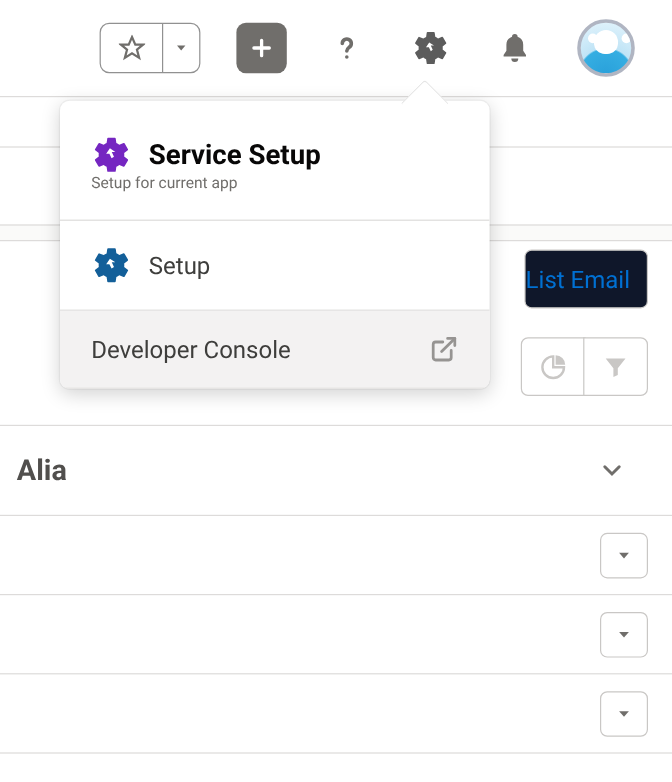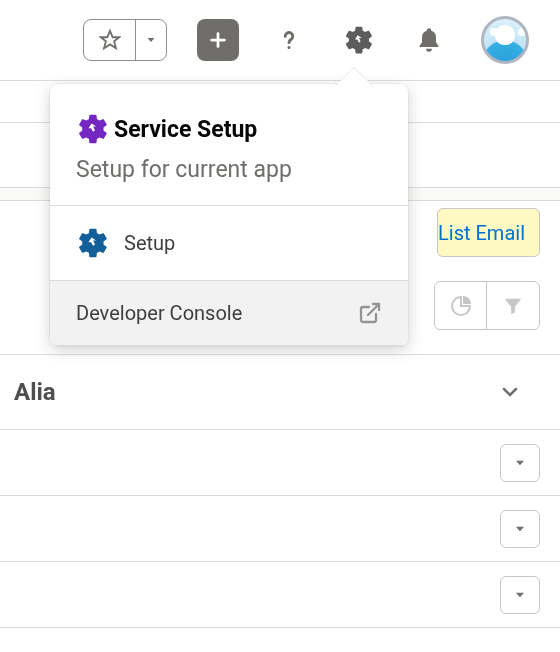--- a/index.html
+++ b/index.html
@@ -90,21 +90,21 @@
   }
   .hline { border-top: 1px solid #dddbda; width:100%; }
   .gap-band { height: 14px; background:#fafaf9; border-top:1px solid #dddbda; border-bottom:1px solid #dddbda;}
   .list-email-btn {
     position:absolute;
     top: 128px;
     right: 20px;
     height:49px;
     border:1.5px solid #c9c7c5;
     border-radius:6px;
-    background:#fef9c3;
+    background:#0f172a;
     display:flex; align-items:center;
     padding: 0 14px 0 0;
     font-size:20px;
     color:#0070d2;
   }
   .small-btn-group{
     position:absolute;
     top:201px;
     right:20px;
     display:flex;
@@ -174,28 +174,27 @@
     background:#fff;
     border-radius:8px;
     box-shadow: 0 4px 16px rgba(0,0,0,0.18), 0 0 0 1px rgba(0,0,0,0.04);
     z-index:50;
     overflow:hidden;
   }
   .pop-head{
     padding:28px 26px 22px 26px;
   }
   .pop-head-row{
-    display:flex;align-items:center;gap:4px;
+    display:flex;align-items:center;gap:14px;
   }
   .pop-title{
     font-size:23px;font-weight:700;
   }
   .pop-sub{
-    margin-top:10px;
-    font-size:23px;
+    font-size:13px;
     color:#706e6b;
   }
   .pop-sep{ height:1px;background:#dddbda;}
   .pop-item{
     display:flex;align-items:center;
     gap:14px;
     padding:20px 26px;
     font-size:20px;
     color:#3e3e3c;
   }

